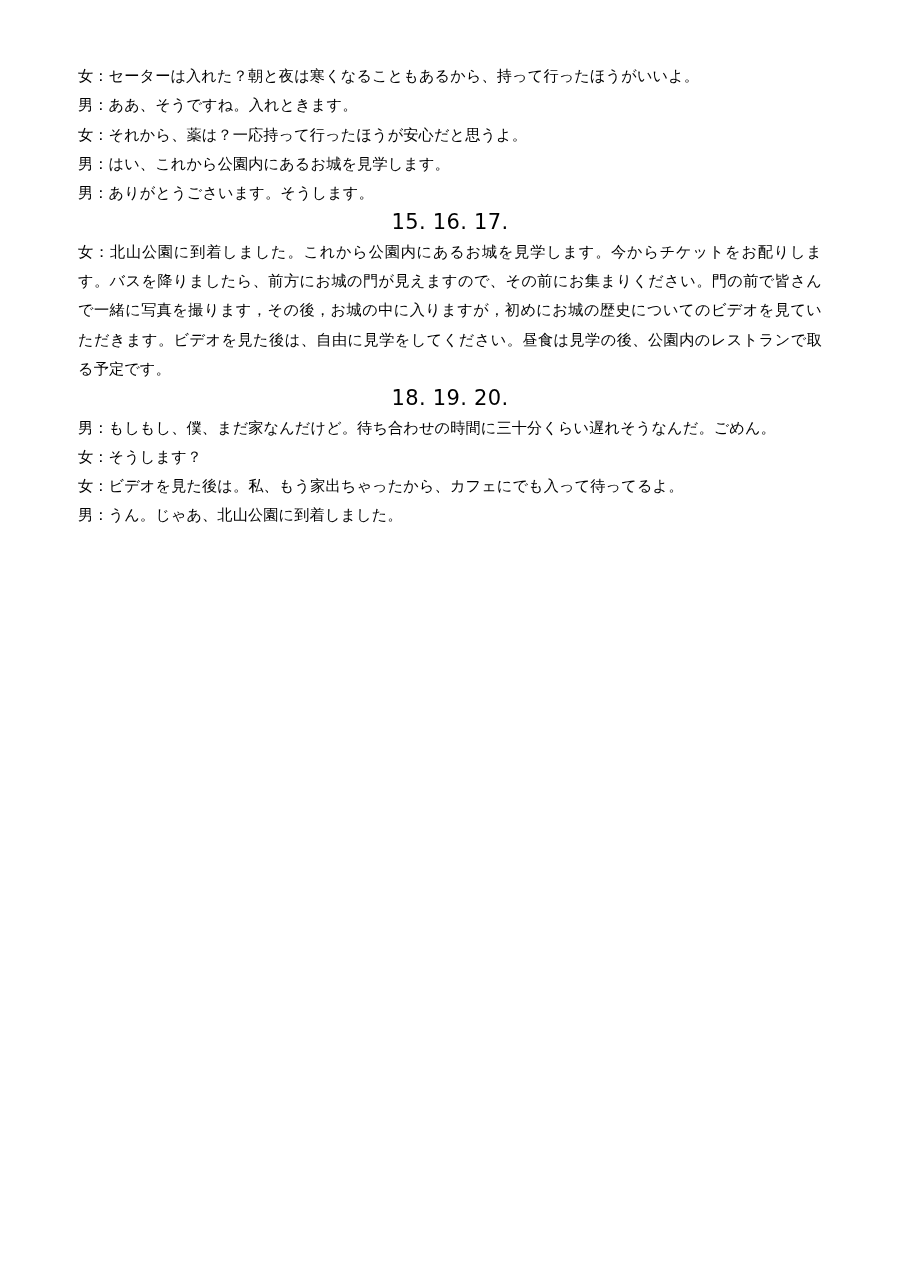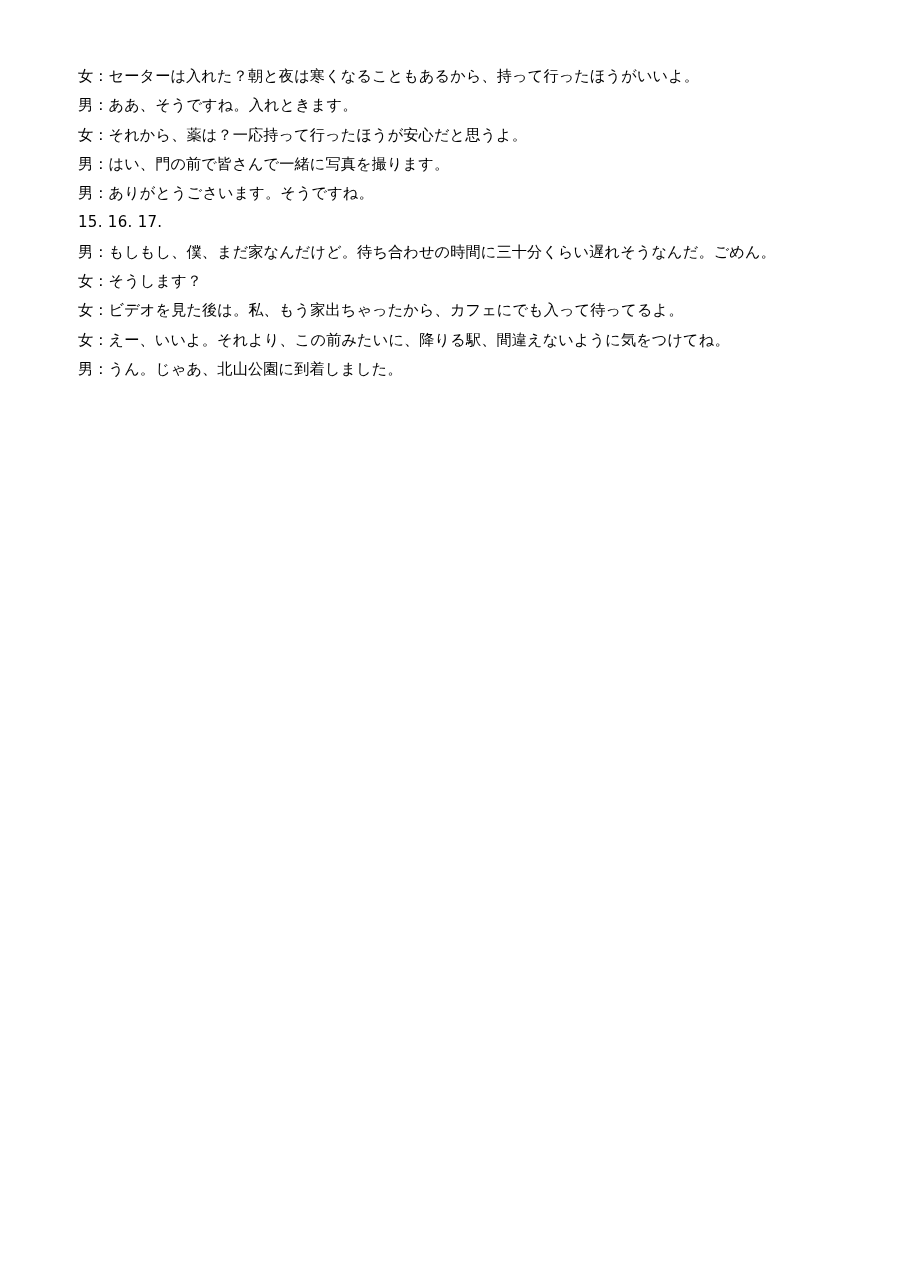--- a/index.html
+++ b/index.html
@@ -28,36 +28,38 @@
     font-size: 15.2px;
     line-height: 29.3px;
     text-align: justify;
     text-justify: inter-ideograph;
     margin: 0;
     letter-spacing: 0.1px;
     color: #000000;
     white-space: normal;
   }
   .marker {
-    font-size: 15px;
+    font-size: 21px;
     line-height: 29.3px;
     margin: 0;
     letter-spacing: 0.3px;
+    text-align: center;
   }
 </style>
 </head>
 <body>
 
 <div class="page">
   <div class="doc-body" id="doc-body">
       <p class="line">女：セーターは入れた？朝と夜は寒くなることもあるから、持って行ったほうがいいよ。</p>
       <p class="line">男：ああ、そうですね。入れときます。</p>
       <p class="line">女：それから、薬は？一応持って行ったほうが安心だと思うよ。</p>
-      <p class="line">男：はい、門の前で皆さんで一緒に写真を撮ります。</p>
-      <p class="line">男：ありがとうごさいます。そうですね。</p>
+      <p class="line">男：はい、これから公園内にあるお城を見学します。</p>
+      <p class="line">男：ありがとうごさいます。そうします。</p>
       <p class="marker">15. 16. 17.</p>
+      <p class="line">女：北山公園に到着しました。これから公園内にあるお城を見学します。今からチケットをお配りします。バスを降りましたら、前方にお城の門が見えますので、その前にお集まりください。門の前で皆さんで一緒に写真を撮ります，その後，お城の中に入りますが，初めにお城の歴史についてのビデオを見ていただきます。ビデオを見た後は、自由に見学をしてください。昼食は見学の後、公園内のレストランで取る予定です。</p>
+      <p class="marker">18. 19. 20.</p>
       <p class="line">男：もしもし、僕、まだ家なんだけど。待ち合わせの時間に三十分くらい遅れそうなんだ。ごめん。</p>
       <p class="line">女：そうします？</p>
       <p class="line">女：ビデオを見た後は。私、もう家出ちゃったから、カフェにでも入って待ってるよ。</p>
-      <p class="line">女：えー、いいよ。それより、この前みたいに、降りる駅、間違えないように気をつけてね。</p>
       <p class="line">男：うん。じゃあ、北山公園に到着しました。</p>
     </div>
 </div>
 
 </body></html>

